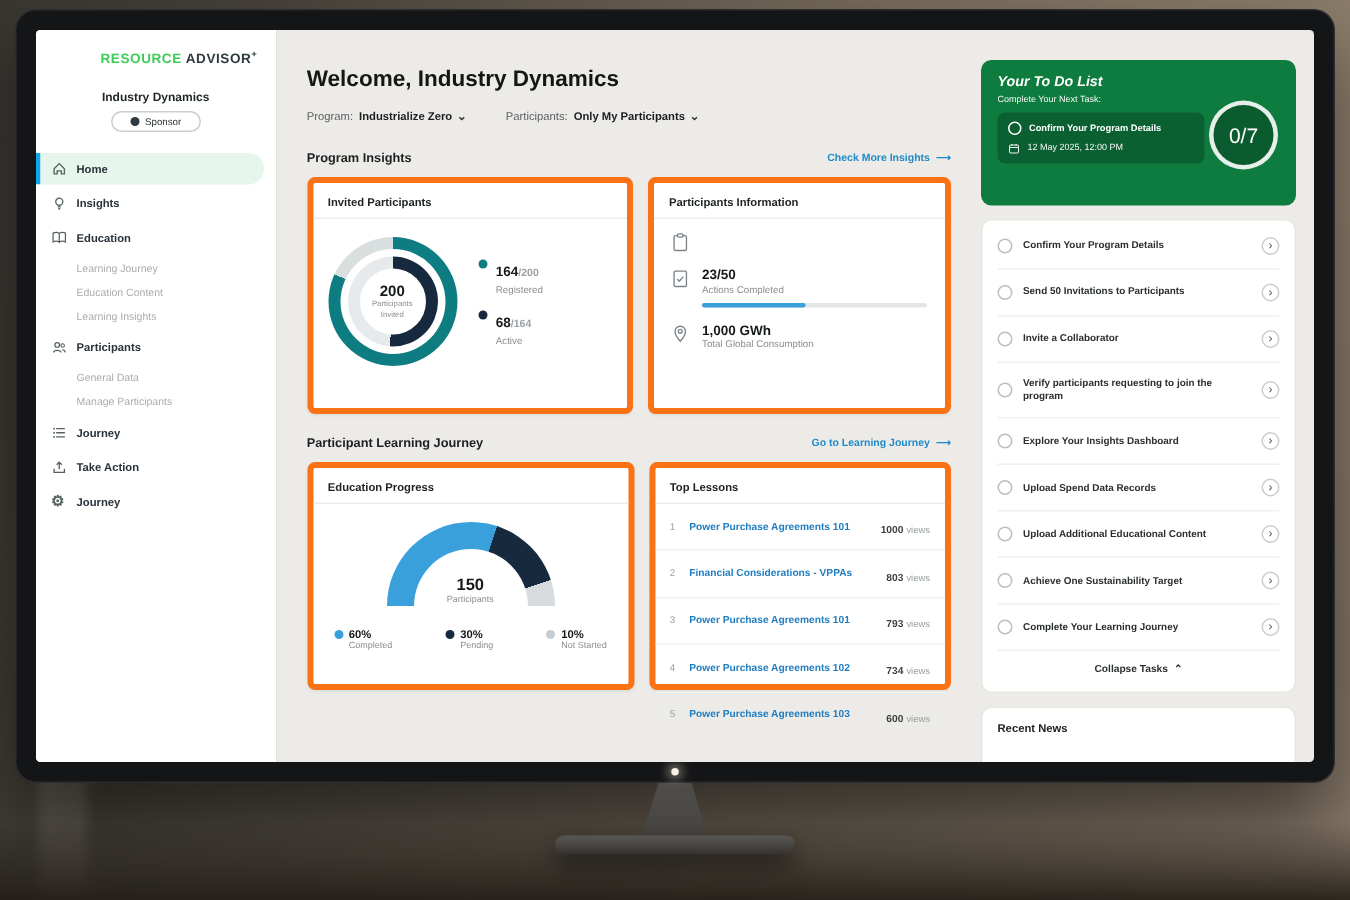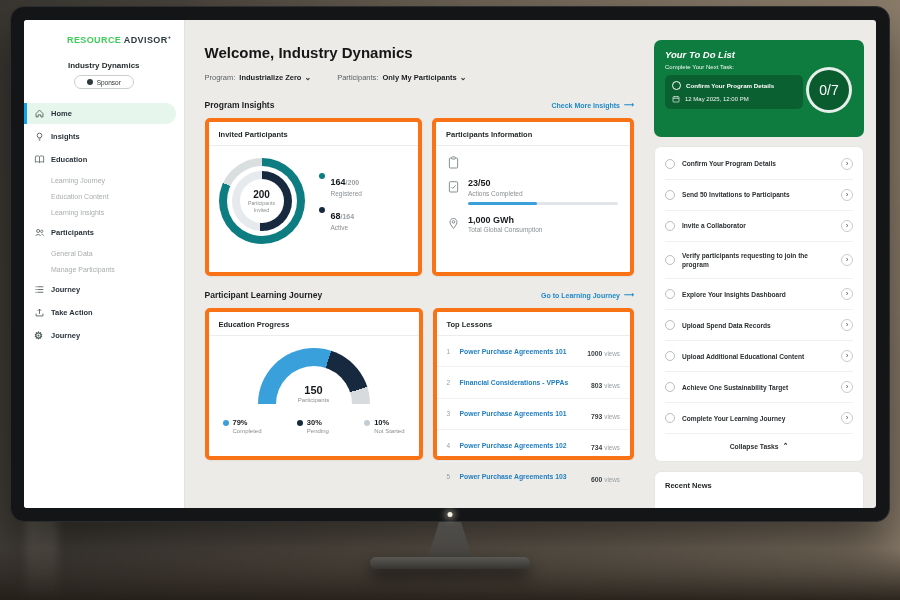--- a/index.html
+++ b/index.html
@@ -332,21 +332,21 @@
               <div class="gauge-center">
                 <div class="gc-val">150</div>
                 <div class="gc-label">Participants</div>
               </div>
             </div>
           </div>
           <div class="edu-legend">
             <div class="el-item">
               <span class="dot dot-blue"></span>
               <span>
-                <div class="el-pct">79%</div>
+                <div class="el-pct">60%</div>
                 <div class="el-label">Completed</div>
               </span>
             </div>
             <div class="el-item">
               <span class="dot dot-navy"></span>
               <span>
                 <div class="el-pct">30%</div>
                 <div class="el-label">Pending</div>
               </span>
             </div>

